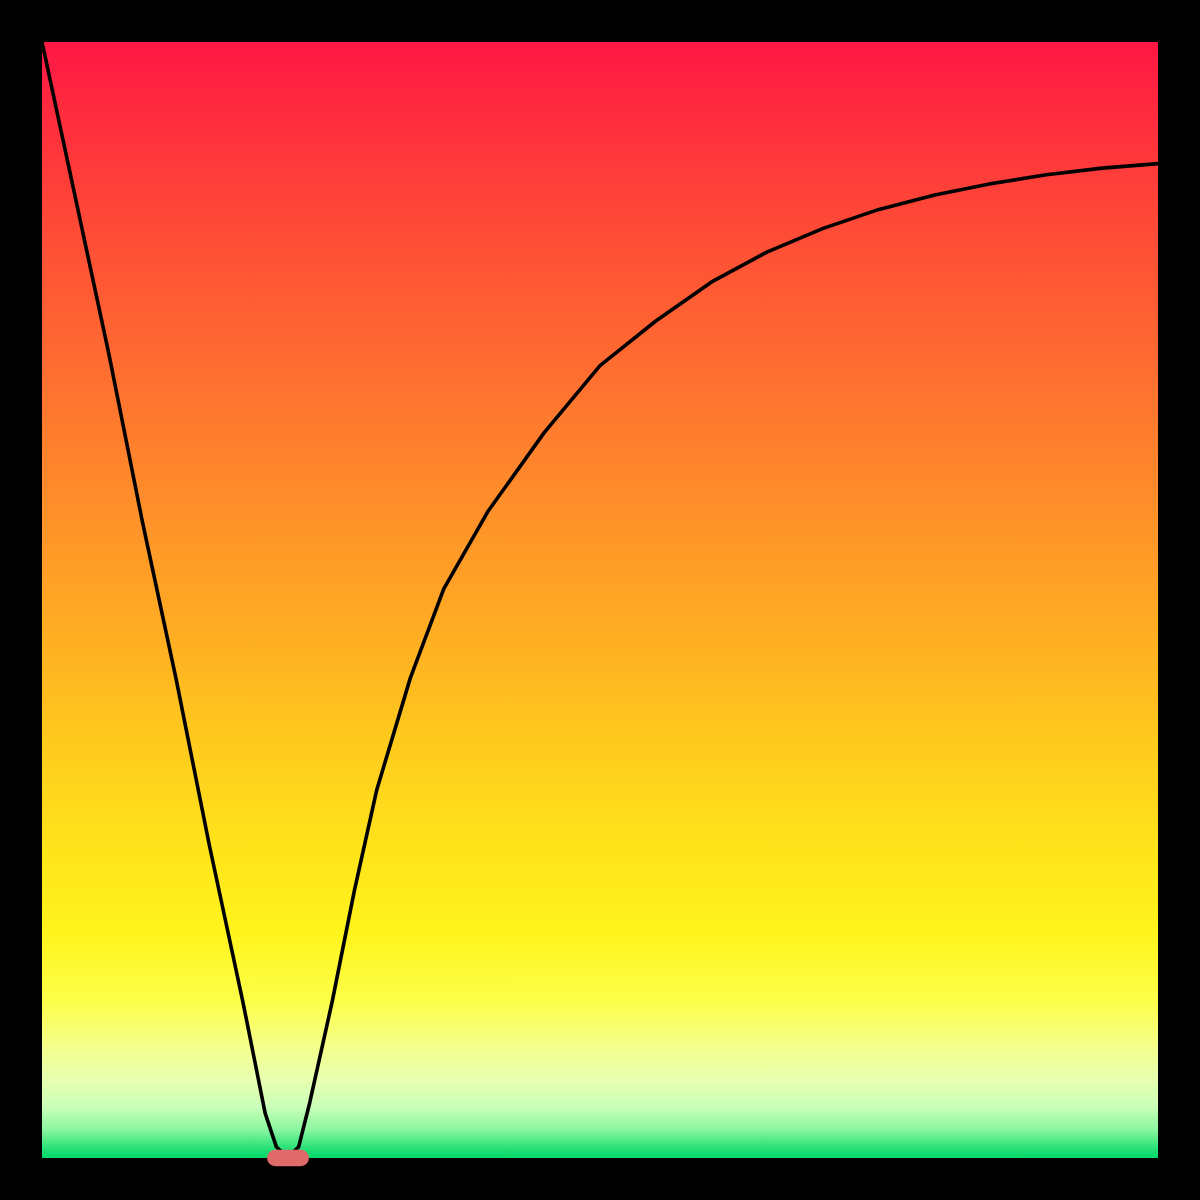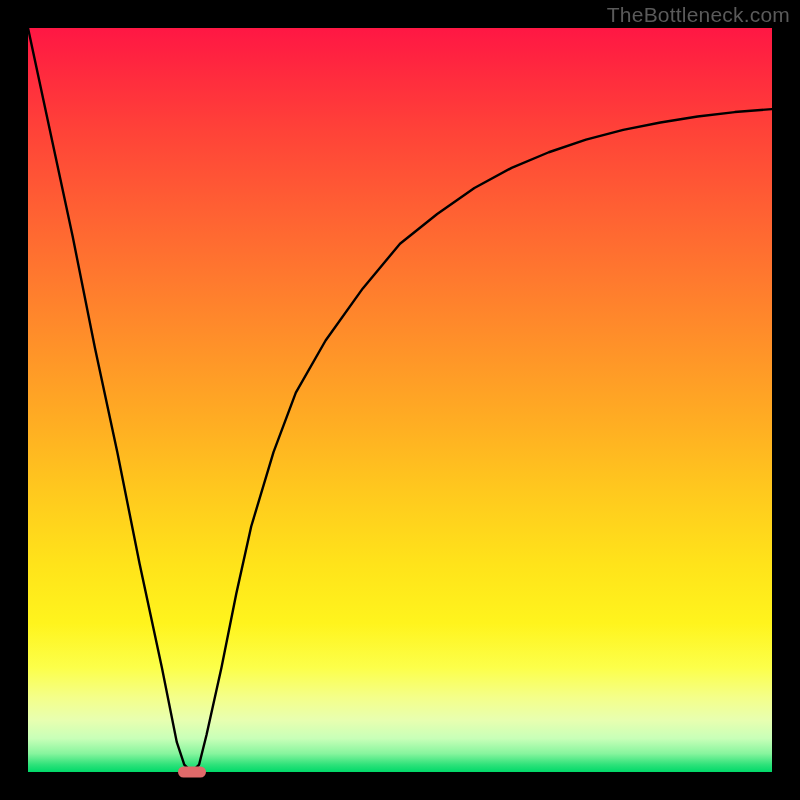--- a/index.html
+++ b/index.html
@@ -71,20 +71,19 @@
     border-radius: 6px;
     background: #e06a6a;
     transform: translate(-50%, -50%);
     z-index: 3;
   }
 </style>
 </head>
 <body>
 
 <div class="frame">
-  <div class="watermark">TheBottleneck.com</div>
   <div class="plot">
     <svg class="curve" viewBox="0 0 744 744" preserveAspectRatio="none">
       <path id="curve-path" fill="none" stroke="#000" stroke-width="2.4" stroke-linejoin="round" stroke-linecap="round" d="M0.00 0.00 L22.32 104.16 L44.64 208.32 L66.96 319.92 L89.28 424.08 L111.60 535.68 L133.92 639.84 L148.80 714.24 L156.24 736.56 L163.68 744.00 L171.12 736.56 L178.56 706.80 L193.44 639.84 L208.32 565.44 L223.20 498.48 L245.52 424.08 L267.84 364.56 L297.60 312.48 L334.80 260.40 L372.00 215.76 L409.20 186.00 L446.40 159.96 L483.60 139.87 L520.80 124.25 L558.00 111.60 L595.20 101.93 L632.40 94.49 L669.60 88.54 L706.80 84.07 L744.00 81.10"></path>
     </svg>
     <div id="marker" class="marker" style="left: 163.68px; top: 744px; background: rgb(224, 106, 106);"></div>
   </div>
 </div>
 
 </body></html>

